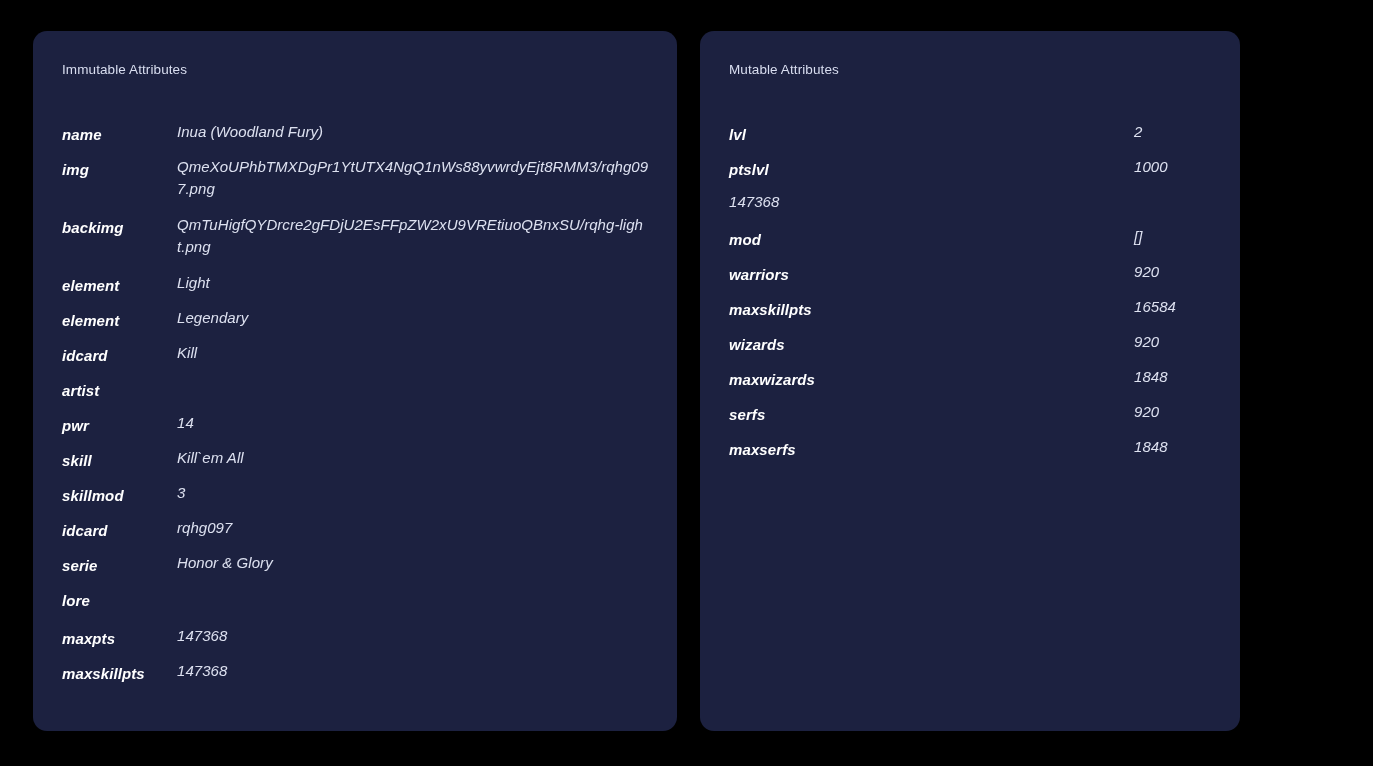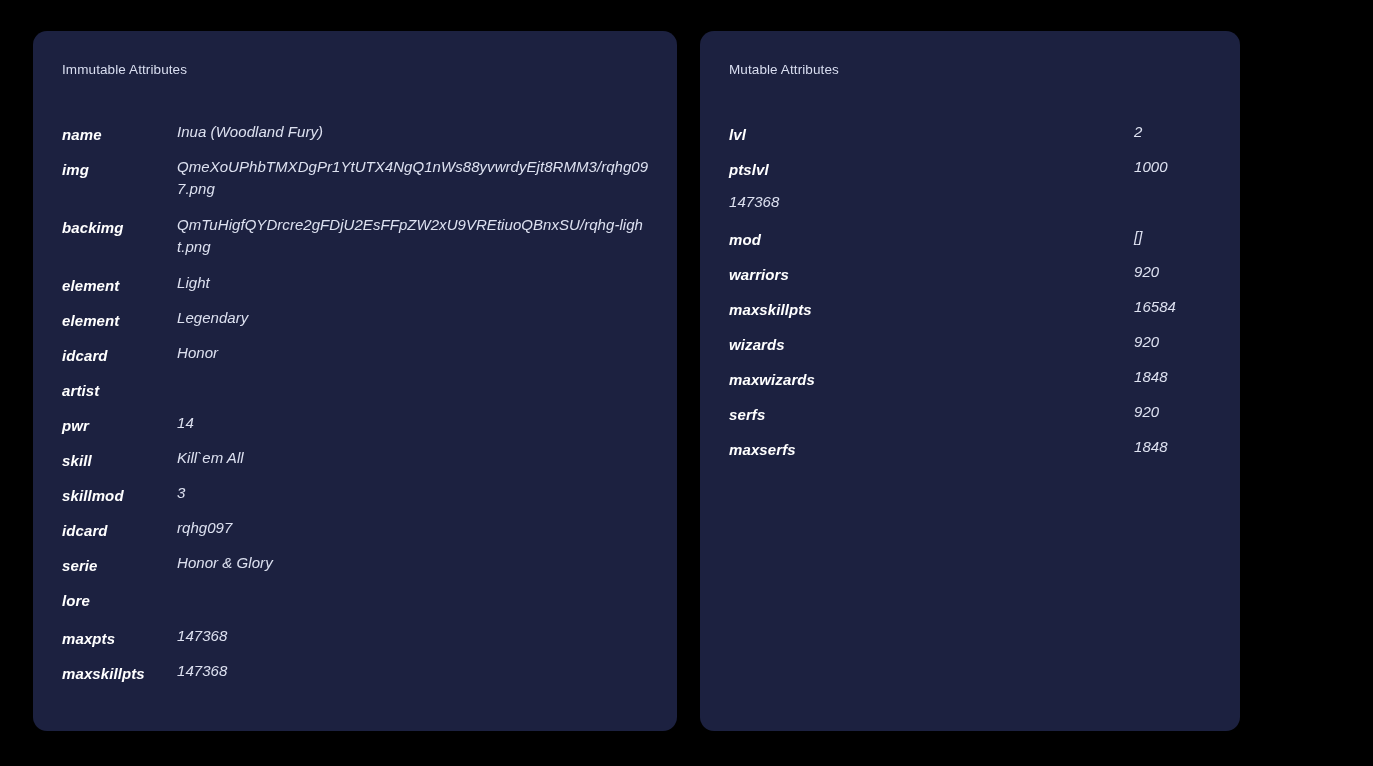--- a/index.html
+++ b/index.html
@@ -122,21 +122,21 @@
           <div class="attr-row">
             <div class="attr-label">element</div>
             <div class="attr-value">Light</div>
           </div>
           <div class="attr-row">
             <div class="attr-label">element</div>
             <div class="attr-value">Legendary</div>
           </div>
           <div class="attr-row">
             <div class="attr-label">idcard</div>
-            <div class="attr-value">Honor</div>
+            <div class="attr-value">Kill</div>
           </div>
           <div class="attr-row">
             <div class="attr-label">artist</div>
           </div>
           <div class="attr-row">
             <div class="attr-label">pwr</div>
             <div class="attr-value">14</div>
           </div>
           <div class="attr-row">
             <div class="attr-label">skill</div>

